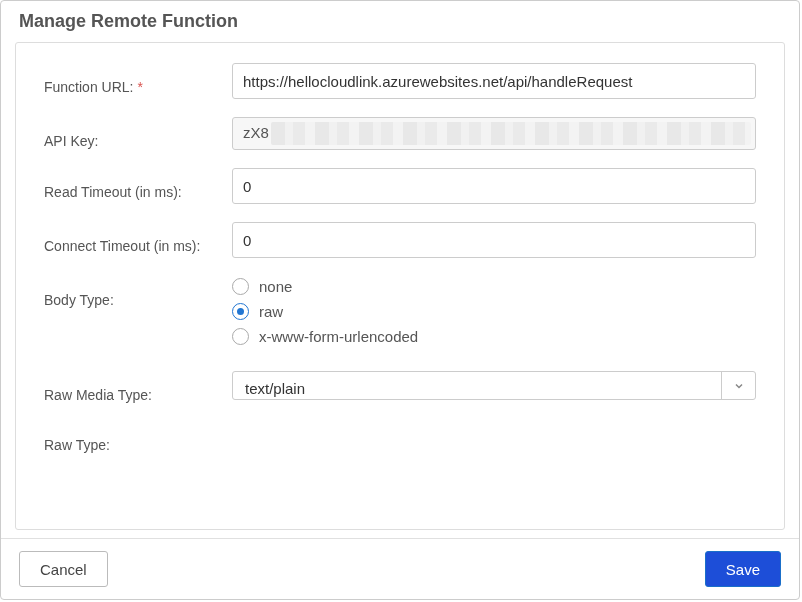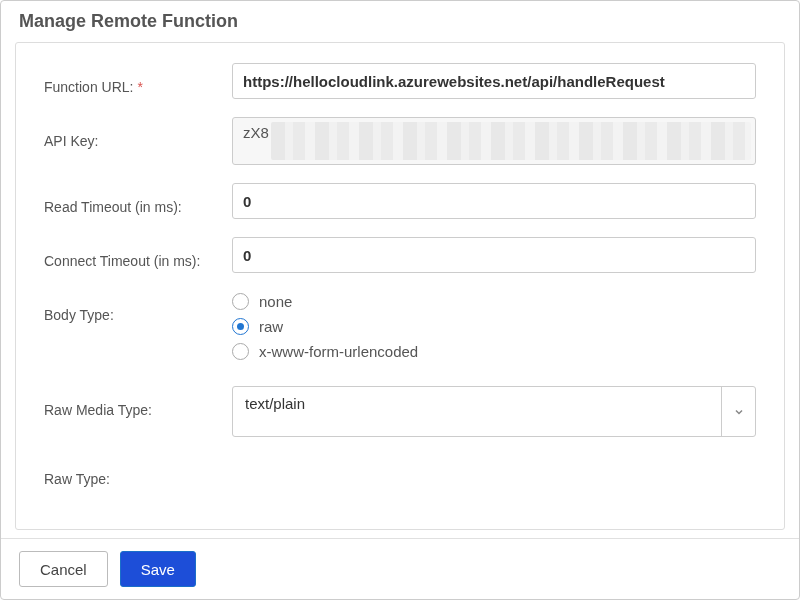--- a/index.html
+++ b/index.html
@@ -69,26 +69,25 @@
     }
     .text-input {
       width: 100%;
       height: 36px;
       padding: 6px 10px;
       border: 1px solid #ccc;
       border-radius: 3px;
       font-size: 15px;
       color: #333;
       font-family: inherit;
-      font-weight: bold;
     }
     .api-key-wrap {
       position: relative;
       width: 100%;
-      height: 48px;
+      height: 33px;
       border: 1px solid #ccc;
       border-radius: 3px;
       background: #f7f7f7;
       padding: 6px 10px;
       font-size: 15px;
       color: #555;
       overflow: hidden;
     }
     .api-key-blur {
       position: absolute;
@@ -128,21 +127,21 @@
       border-radius: 50%;
       background: #2176d2;
     }
     .radio-label {
       font-size: 15px;
       color: #555;
     }
     .select-wrap {
       display: flex;
       width: 100%;
-      height: 51px;
+      height: 29px;
       border: 1px solid #ccc;
       border-radius: 3px;
       overflow: hidden;
     }
     .select-value {
       flex: 1;
       padding: 8px 12px;
       font-size: 15px;
       color: #333;
     }
@@ -165,21 +164,21 @@
       border-radius: 3px;
       font-size: 15px;
       color: #333;
       font-family: inherit;
       resize: none;
     }
     .dialog-footer {
       border-top: 1px solid #e0e0e0;
       padding: 12px 18px;
       display: flex;
-      justify-content: flex-start;
+      justify-content: space-between;
       gap: 12px;
       margin-top: 8px;
     }
     .btn {
       height: 36px;
       padding: 0 20px;
       border-radius: 3px;
       font-size: 15px;
       cursor: pointer;
       font-family: inherit;

